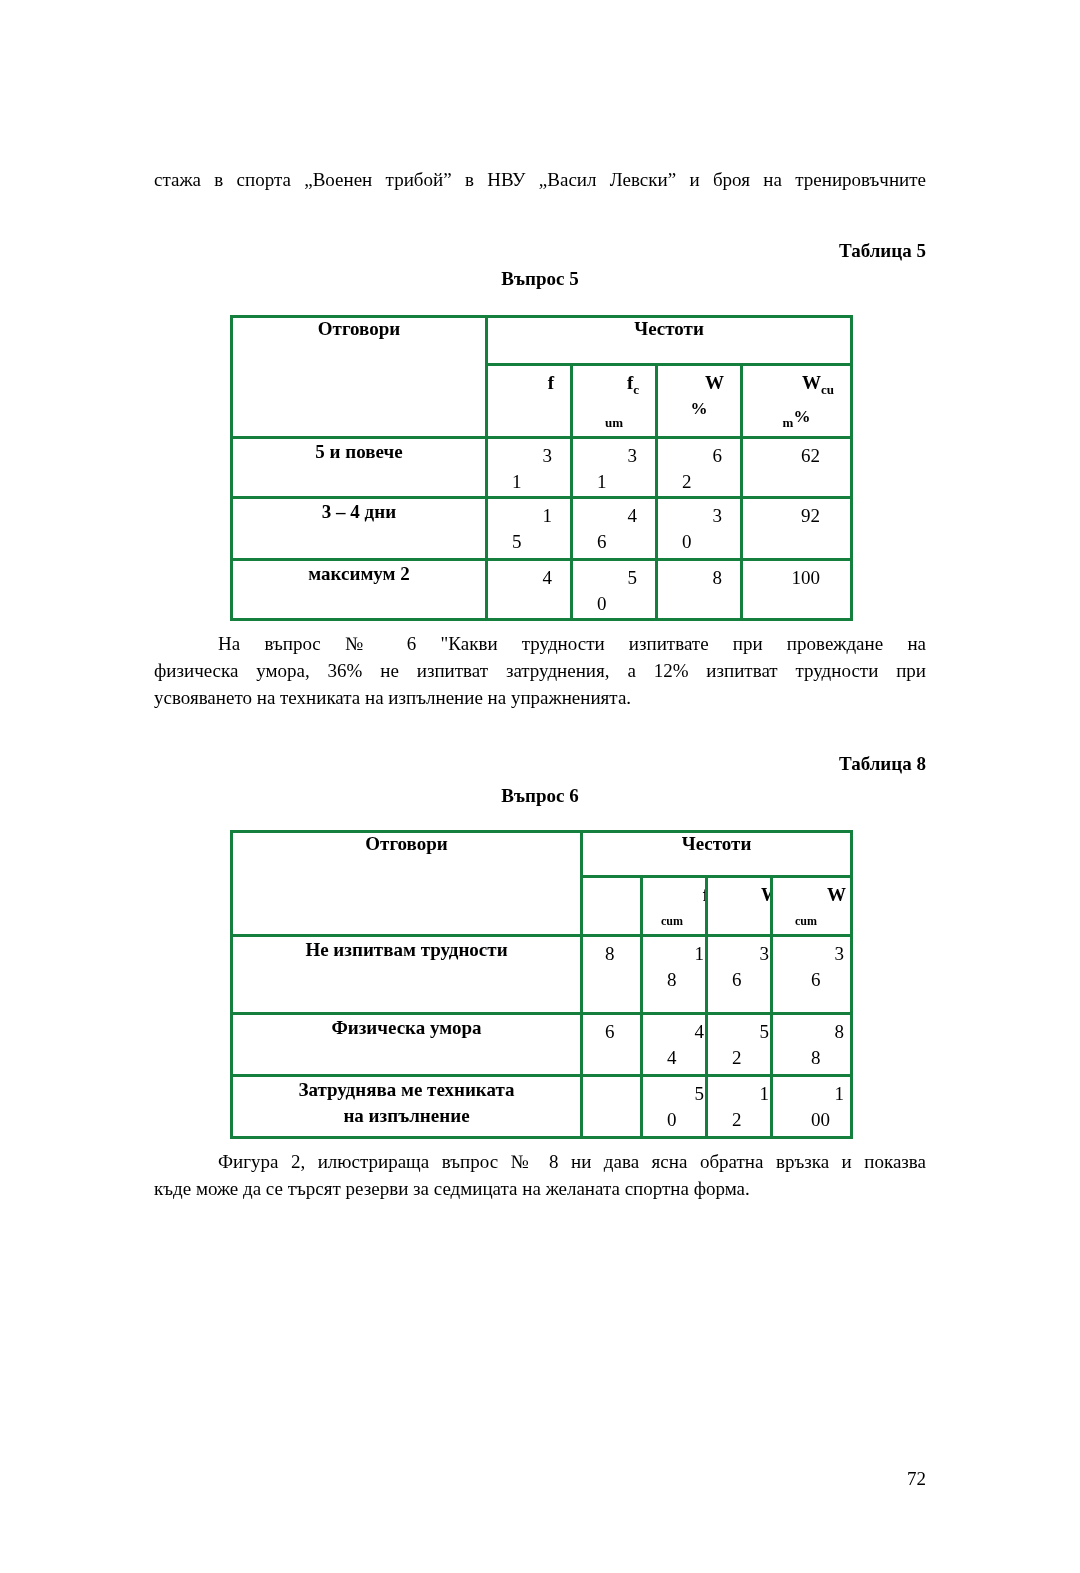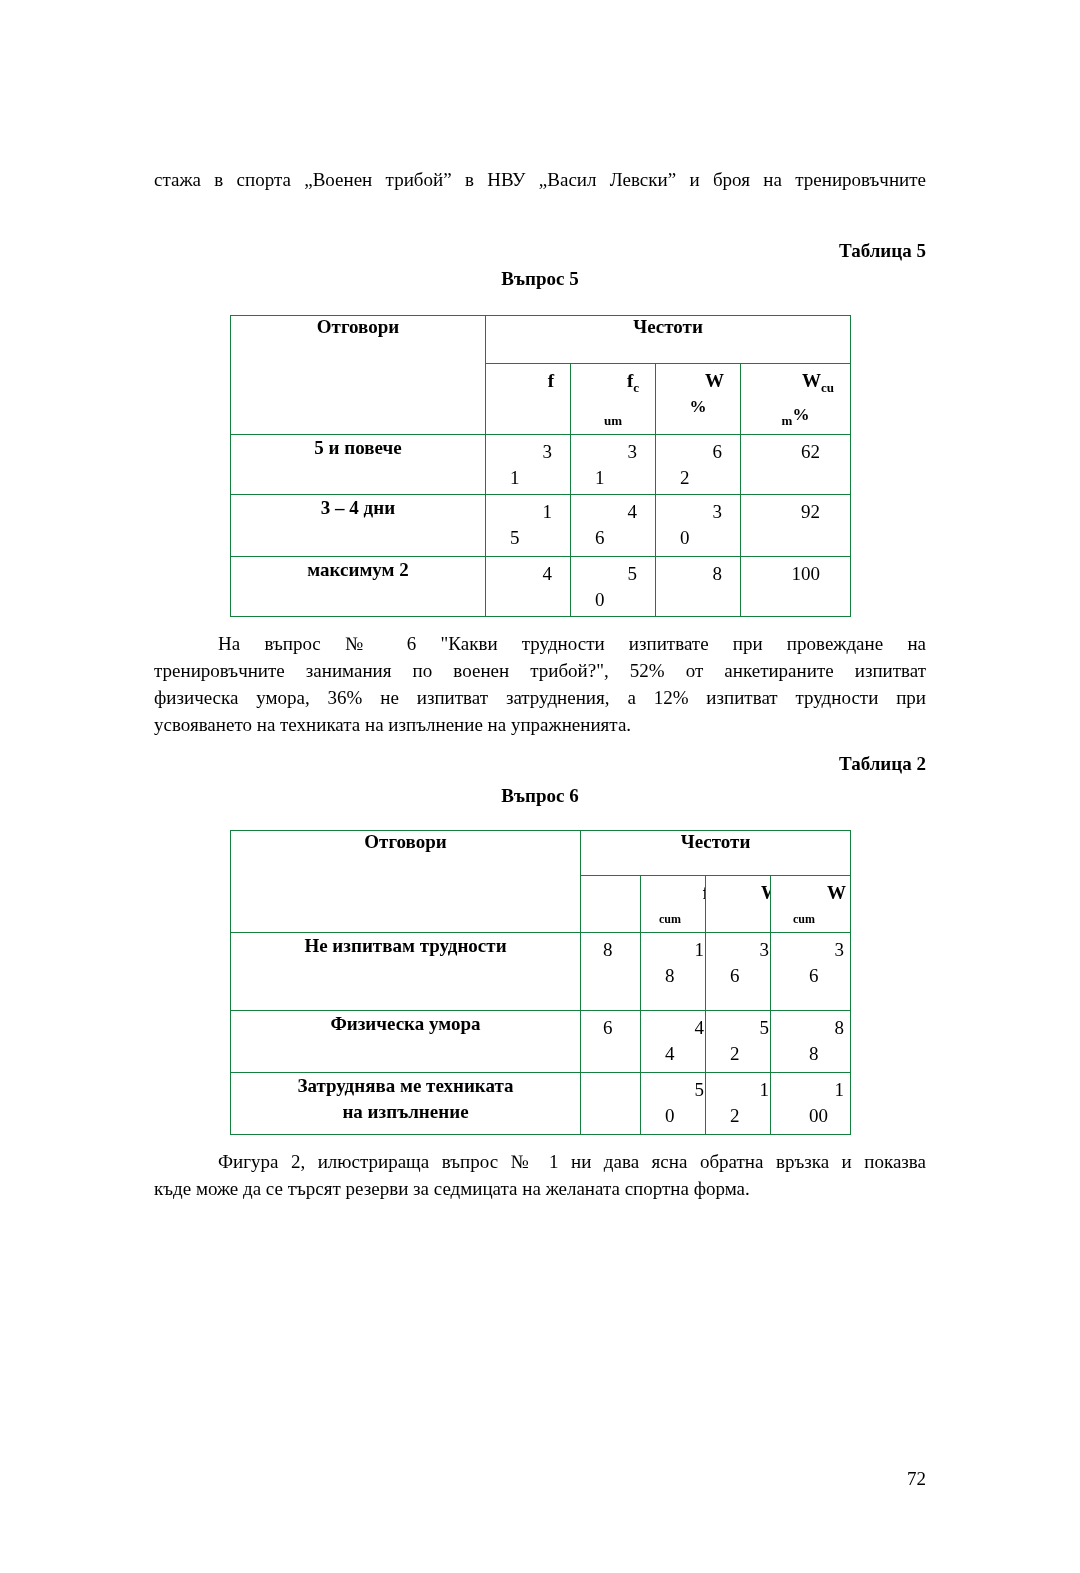--- a/index.html
+++ b/index.html
@@ -12,21 +12,21 @@
   .abs { position:absolute; }
   .content-w { left:154px; width:772px; }
   .para { font-size:19px; line-height:27px; }
   .jl { text-align:justify; text-align-last:justify; }
   .ind { padding-left:64px; }
   .caption { font-size:19px; font-weight:bold; text-align:right; }
   .subtitle { font-size:19px; font-weight:bold; text-align:center; }
   .pagenum { font-size:19px; text-align:right; }
 
   table.tbl { border-collapse:collapse; table-layout:fixed; position:absolute; background:#fff; }
-  .tbl td { border:1px solid #15803d; padding:0; vertical-align:top; }
+  .tbl td { border:3px solid #15803d; padding:0; vertical-align:top; }
   .freq-h, .ans-h { text-align:center; font-weight:bold; font-size:19px; vertical-align:middle; }
   .lbl { text-align:center; font-weight:bold; font-size:19px; vertical-align:middle; line-height:26px; }
   .lt, .lb { display:block; width:100%; line-height:26px; font-size:19px; overflow:hidden; white-space:nowrap; }
   .lt { text-align:right; padding-top:4px; }
   .lb { text-align:left; }
   .colh .lt, .colh .lb { font-weight:bold; }
   .colh .lb { text-align:center; }
   sub.s { font-size:13px; font-weight:bold; }
   .pct { font-size:17px; }
 
@@ -165,26 +165,25 @@
     <td class="c5t">
           <span class="lt">100</span>
           <span class="lb"></span>
         </td>
   </tr>
   </tbody>
 </table>
 
 <div class="abs content-w para p2">
   <div class="jl ind">На въпрос № 6 "Какви трудности изпитвате при провеждане на</div>
-  <div class="jl">тренировъчните занимания по военен трибой?", 52% от анкетираните изпитват</div>
   <div class="jl">физическа умора, 36% не изпитват затруднения, а 12% изпитват трудности при</div>
   <div>усвояването на техниката на изпълнение на упражненията.</div>
 </div>
 
-<div class="abs content-w caption t6cap">Таблица 2</div>
+<div class="abs content-w caption t6cap">Таблица 8</div>
 <div class="abs content-w subtitle t6tt">Въпрос 6</div>
 
 <table class="tbl tbl6">
   <colgroup>
       <col class="c1">
       <col class="c2">
       <col class="c3">
       <col class="c4">
       <col class="c5">
     </colgroup>
@@ -274,17 +273,17 @@
         </td>
     <td class="c5t">
           <span class="lt">1</span>
           <span class="lb">00</span>
         </td>
   </tr>
   </tbody>
 </table>
 
 <div class="abs content-w para p3">
-  <div class="jl ind">Фигура 2, илюстрираща въпрос № 1 ни дава ясна обратна връзка и показва</div>
+  <div class="jl ind">Фигура 2, илюстрираща въпрос № 8 ни дава ясна обратна връзка и показва</div>
   <div>къде може да се търсят резерви за седмицата на желаната спортна форма.</div>
 </div>
 
 <div class="abs content-w pagenum pn">72</div>
 
 </body></html>

